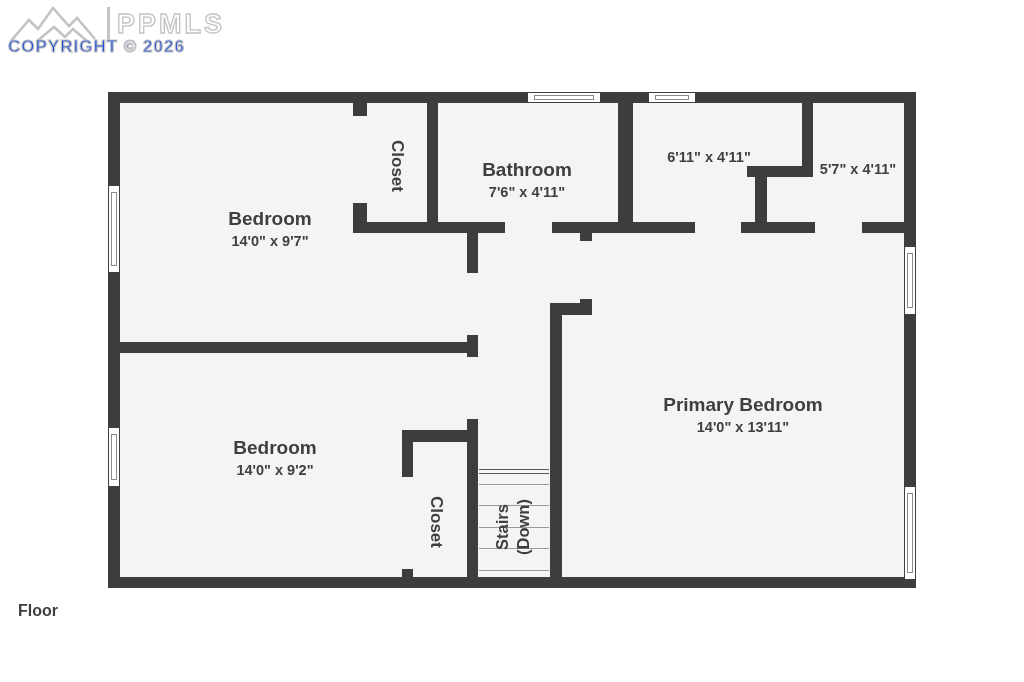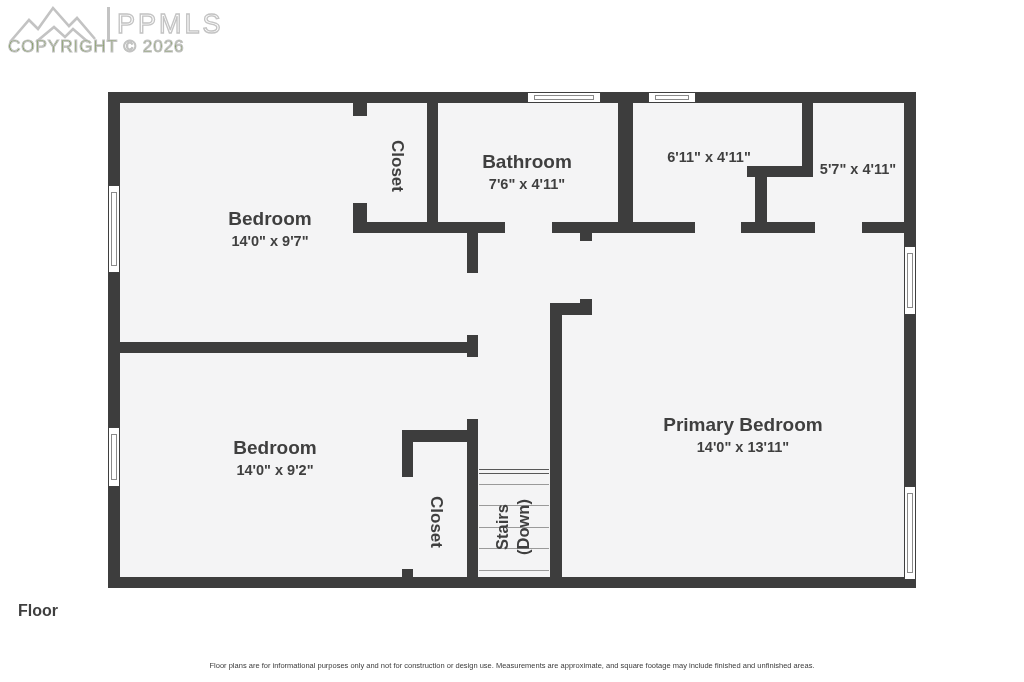--- a/index.html
+++ b/index.html
@@ -31,26 +31,26 @@
   .lbl .ldims { font-size:14.5px; font-weight:700; line-height:20px; }
   .lbl.wrap { white-space:normal; width:116px; }
   .lbl.rot90  { transform:translate(-50%,-50%) rotate(90deg); }
   .lbl.rot270 { transform:translate(-50%,-50%) rotate(-90deg); }
   .lbl.small .lname { font-size:17px; }
   .stairs-lbl { line-height:21px; font-size:16.5px; font-weight:700; }
   .watermark { position:absolute; left:8px; top:4px; z-index:9; }
   .wm-row { display:flex; align-items:center; height:40px; }
   .wm-bar { width:3px; height:34px; background:var(--wm); margin:0 7px 0 4px; }
   .wm-brand {
-    font-size:27px; font-weight:400; letter-spacing:3px;
+    font-size:27px; font-weight:700; letter-spacing:3px;
     color:#fdfdfd; -webkit-text-stroke:1.3px var(--wm);
   }
   .wm-copy {
-    margin-top:-7px; font-size:17px; font-weight:400; letter-spacing:1px;
-    color:#4d7c0f; -webkit-text-stroke:1.2px var(--wm);
+    margin-top:-7px; font-size:17px; font-weight:700; letter-spacing:1px;
+    color:#1d4ed8; -webkit-text-stroke:1.2px var(--wm);
   }
   .floor-label { position:absolute; left:18px; top:602px; font-size:16px; font-weight:700; color:var(--label); }
   .disclaimer {
     position:absolute; left:0; top:661px; width:100%; text-align:center;
     font-size:7.5px; color:#3c3c3c;
   }
 </style>
 </head>
 <body>
 
@@ -129,21 +129,21 @@
 
     <div class="lbl" style="left:270px;top:229px;">
       <div class="lname">Bedroom</div>
       <div class="ldims">14'0" x 9'7"</div>
     </div>
 
     <div class="lbl rot90 small" style="left:397px;top:166px;">
       <div class="lname">Closet</div>
     </div>
 
-    <div class="lbl" style="left:527px;top:172px;">
+    <div class="lbl" style="left:527px;top:180px;">
       <div class="lname">Bathroom</div>
       <div class="ldims">7'6" x 4'11"</div>
     </div>
 
     <div class="lbl" style="left:709px;top:157px;">
       <div class="ldims">6'11" x 4'11"</div>
     </div>
 
     <div class="lbl wrap" style="left:858px;top:169px;">
       <div class="ldims">5'7" x 4'11"</div>
@@ -151,29 +151,28 @@
 
     <div class="lbl" style="left:275px;top:458px;">
       <div class="lname">Bedroom</div>
       <div class="ldims">14'0" x 9'2"</div>
     </div>
 
     <div class="lbl rot90 small" style="left:436px;top:522px;">
       <div class="lname">Closet</div>
     </div>
 
-    <div class="lbl" style="left:743px;top:415px;margin-top:20px;">
+    <div class="lbl" style="left:743px;top:415px;">
       <div class="lname">Primary Bedroom</div>
       <div class="ldims">14'0" x 13'11"</div>
     </div>
 
     <div class="lbl rot270" style="left:513px;top:527px;">
       <div class="stairs-lbl">Stairs</div>
       <div class="stairs-lbl">(Down)</div>
     </div>
 
   </div>
 
   <div class="floor-label">Floor</div>
 
-  <div class="disclaimer">Floor plans are for informational purposes only and not for construction or design use. Measurements are approximate, and square footage may include finished and unfinished areas.</div>
 
 </div>
 
 </body></html>

